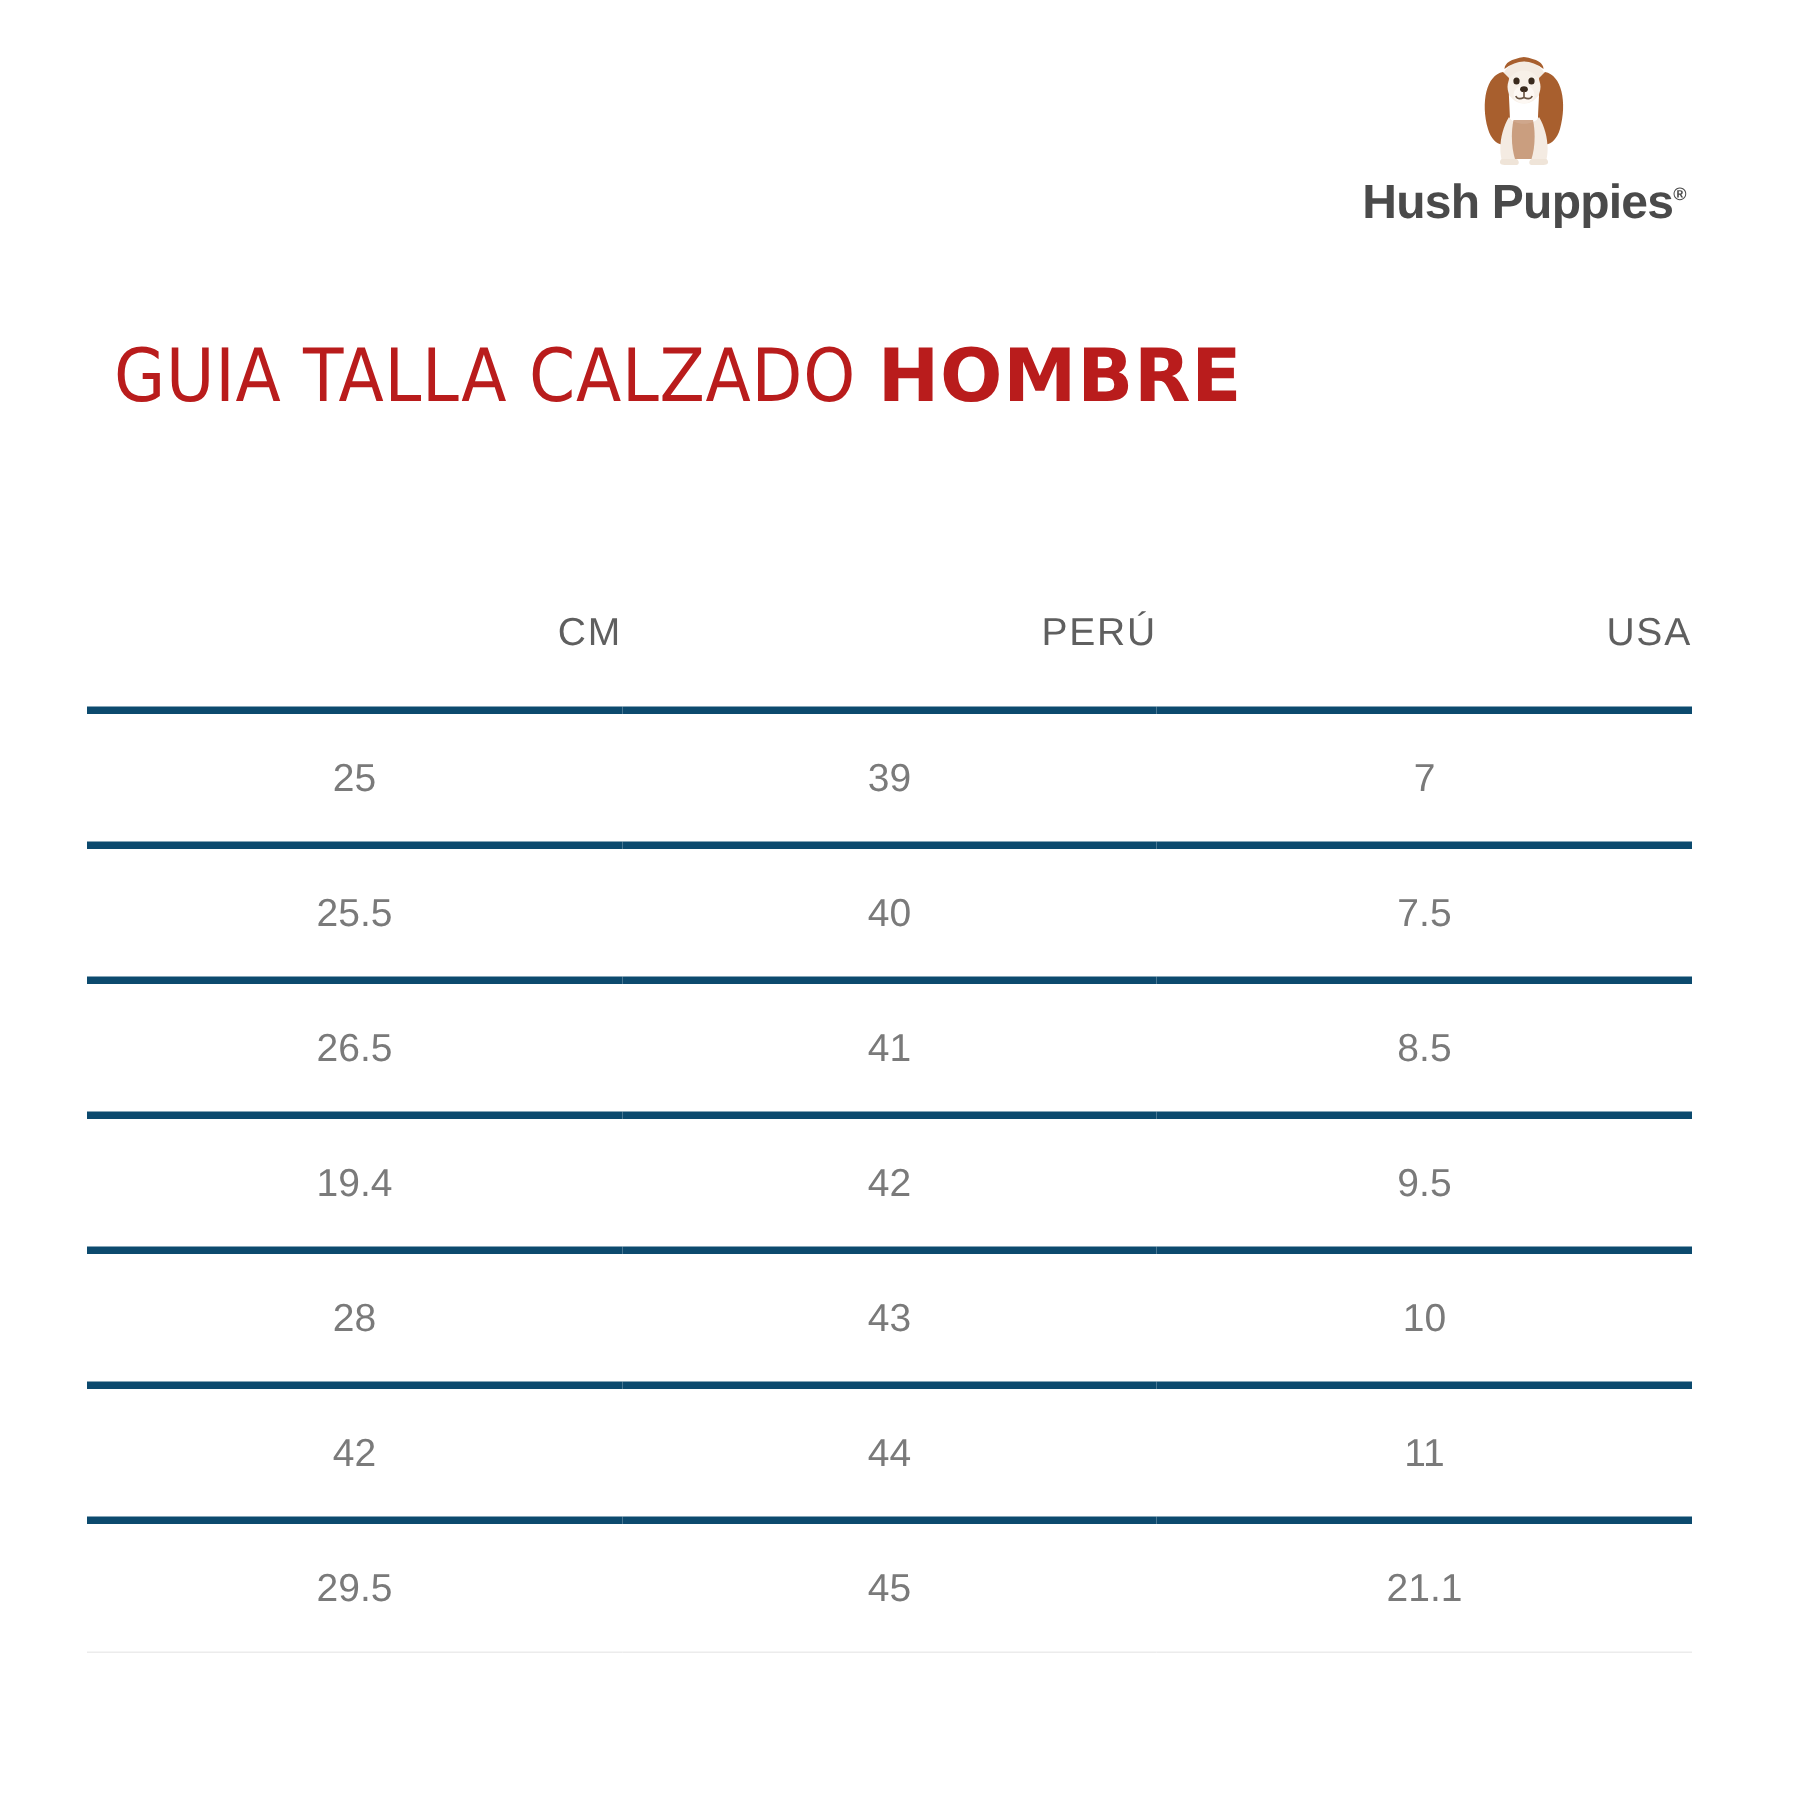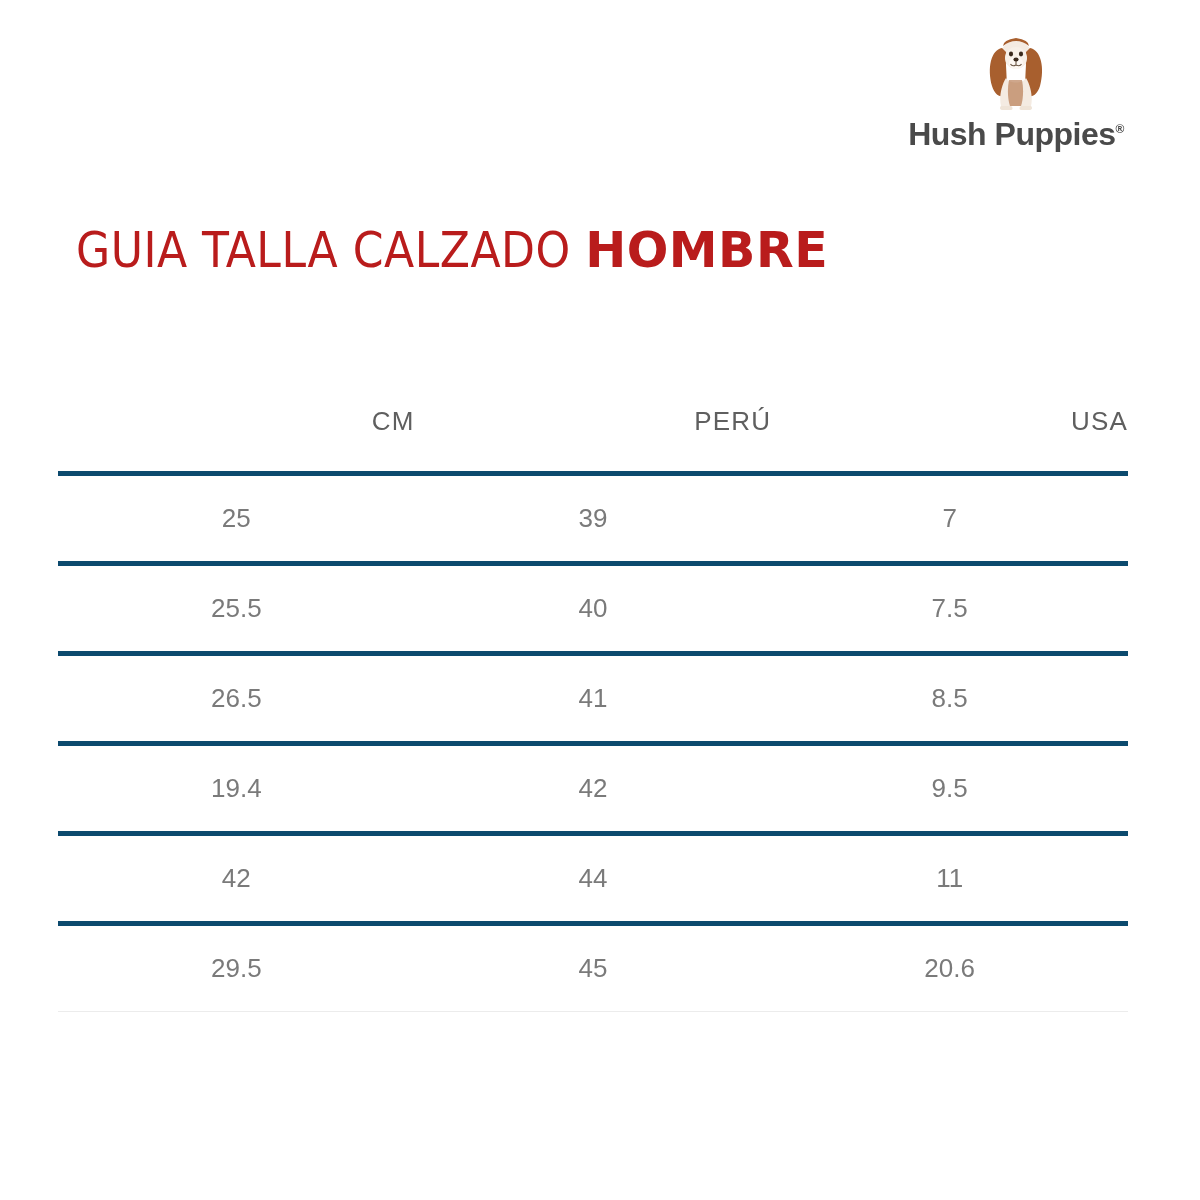--- a/index.html
+++ b/index.html
@@ -158,25 +158,30 @@
         <td>26.5</td>
         <td>41</td>
         <td>8.5</td>
       </tr>
       <tr>
         <td>19.4</td>
         <td>42</td>
         <td>9.5</td>
       </tr>
       <tr>
+        <td>28</td>
+        <td>43</td>
+        <td>10</td>
+      </tr>
+      <tr>
         <td>42</td>
         <td>44</td>
         <td>11</td>
       </tr>
       <tr>
         <td>29.5</td>
         <td>45</td>
-        <td>20.6</td>
+        <td>21.1</td>
       </tr>
     </tbody>
   </table>
 
 </div>
 
 </body></html>

